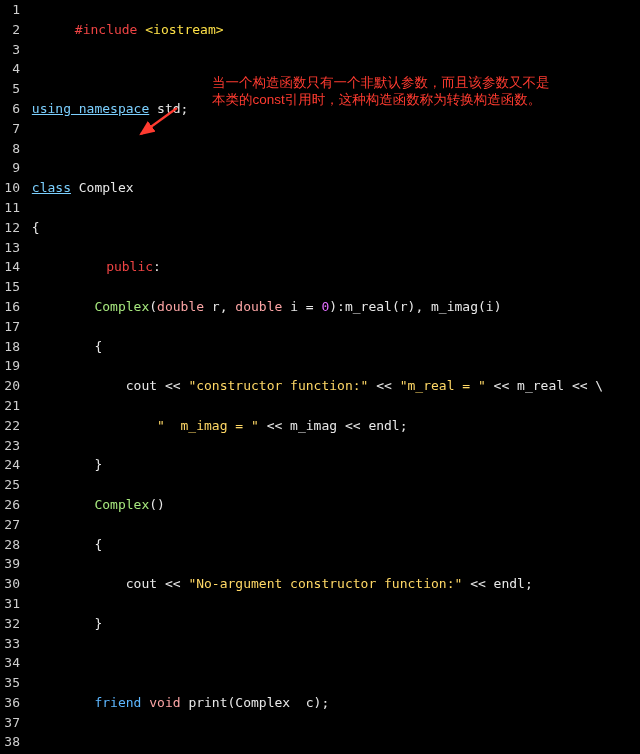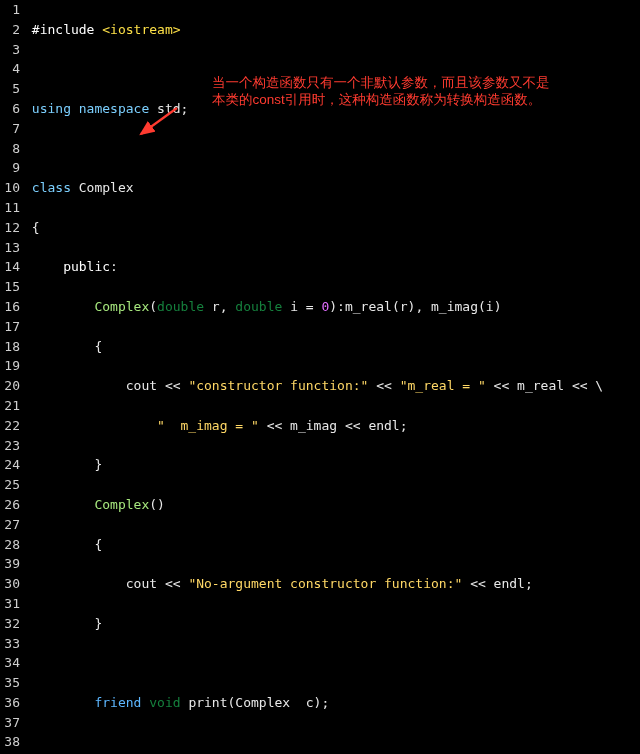--- a/index.html
+++ b/index.html
@@ -28,25 +28,25 @@
   }
   .code {
     flex: 1;
     white-space: pre;
     position: relative;
   }
   .line { height: 19.8px; }
   .gline { height: 19.8px; }
 
   
-  .pp   { color: #ffffff; } 
+  .pp   { color: #ef4444; margin-left: 43px; } 
   .hdr  { color: #fde047; } 
-  .kw   { color: #7cd0ff; } 
+  .kw   { color: #7cd0ff; text-decoration: underline; } 
   .kw2  { color: #5db7ff; } 
-  .ty   { color: #15803d; } 
+  .ty   { color: #fca5a5; } 
   .id   { color: #a7e87e; } 
   .str  { color: #ffd866; } 
   .num  { color: #e26eff; }
   .txt  { color: #e8e8e8; }
 
   .annotation {
     position: absolute;
     left: 180px;
     top: 74px;
     width: 420px;

